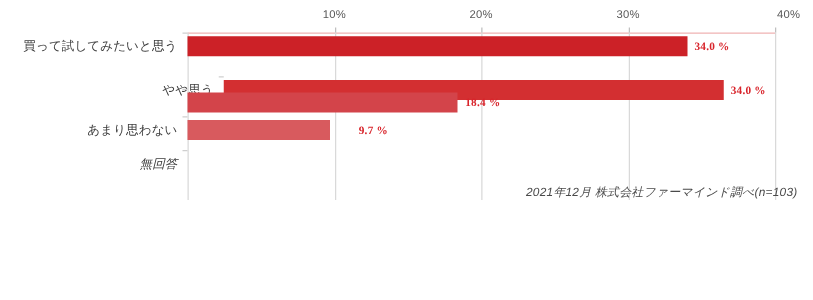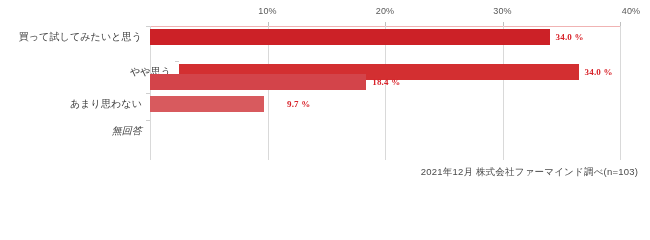--- a/index.html
+++ b/index.html
@@ -130,25 +130,26 @@
     font-weight: bold;
     color: #d8232a;
     white-space: nowrap;
     letter-spacing: 0.2px;
     font-family: Liberation Serif, serif;
   }
 
   .footnote {
     position: absolute;
     right: 12px;
-    top: 166px;
+    top: 148px;
     font-size: 9.5px;
     color: #4a4a4a;
     white-space: nowrap;
     letter-spacing: 0.2px;
+    font-style: italic;
   }
 </style>
 </head>
 <body>
 
 <div class="chart-root">
 
   <div class="axis-top"></div>
   <div class="axis-left"></div>
 

